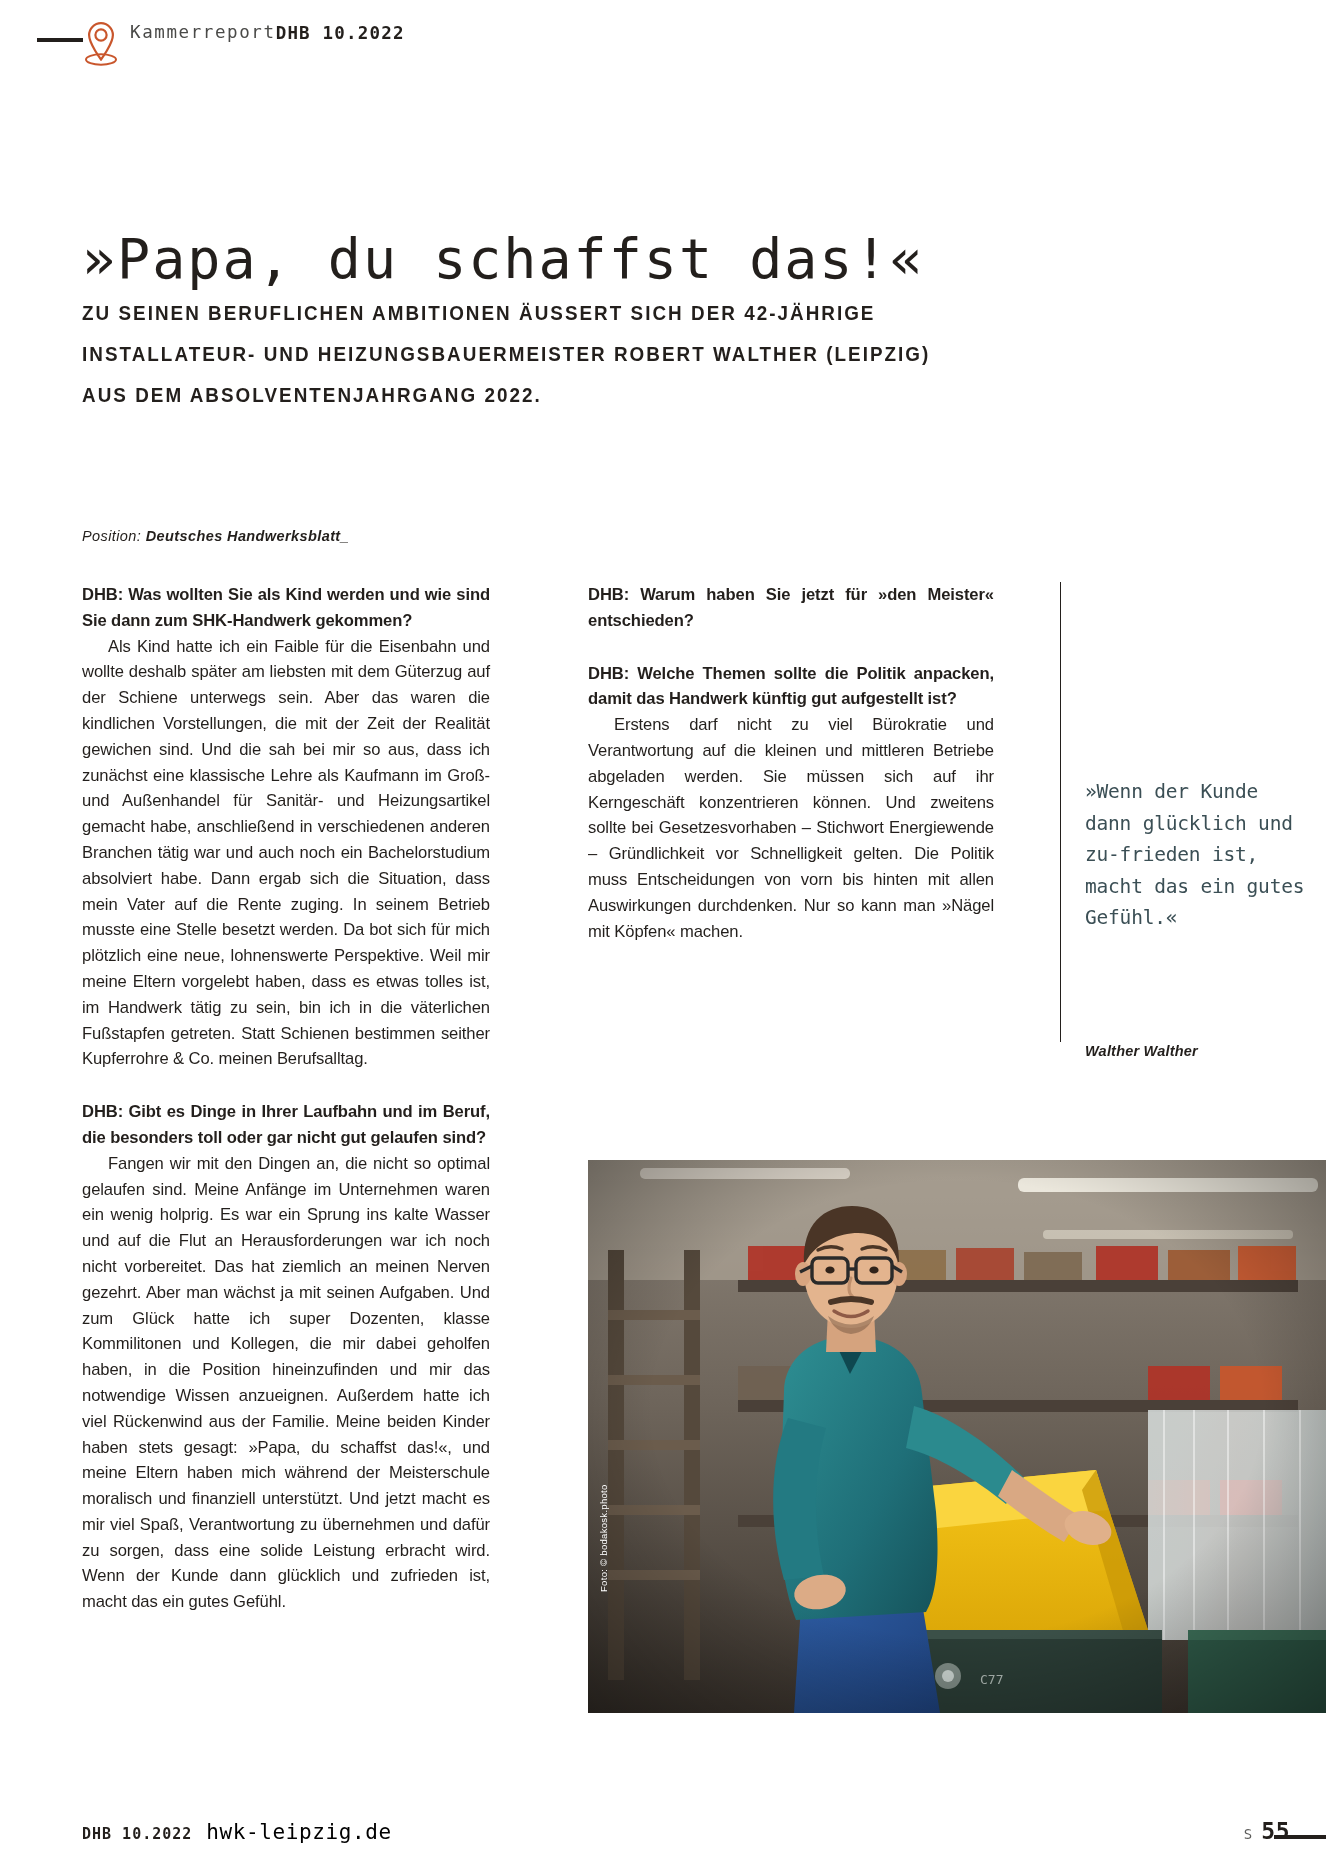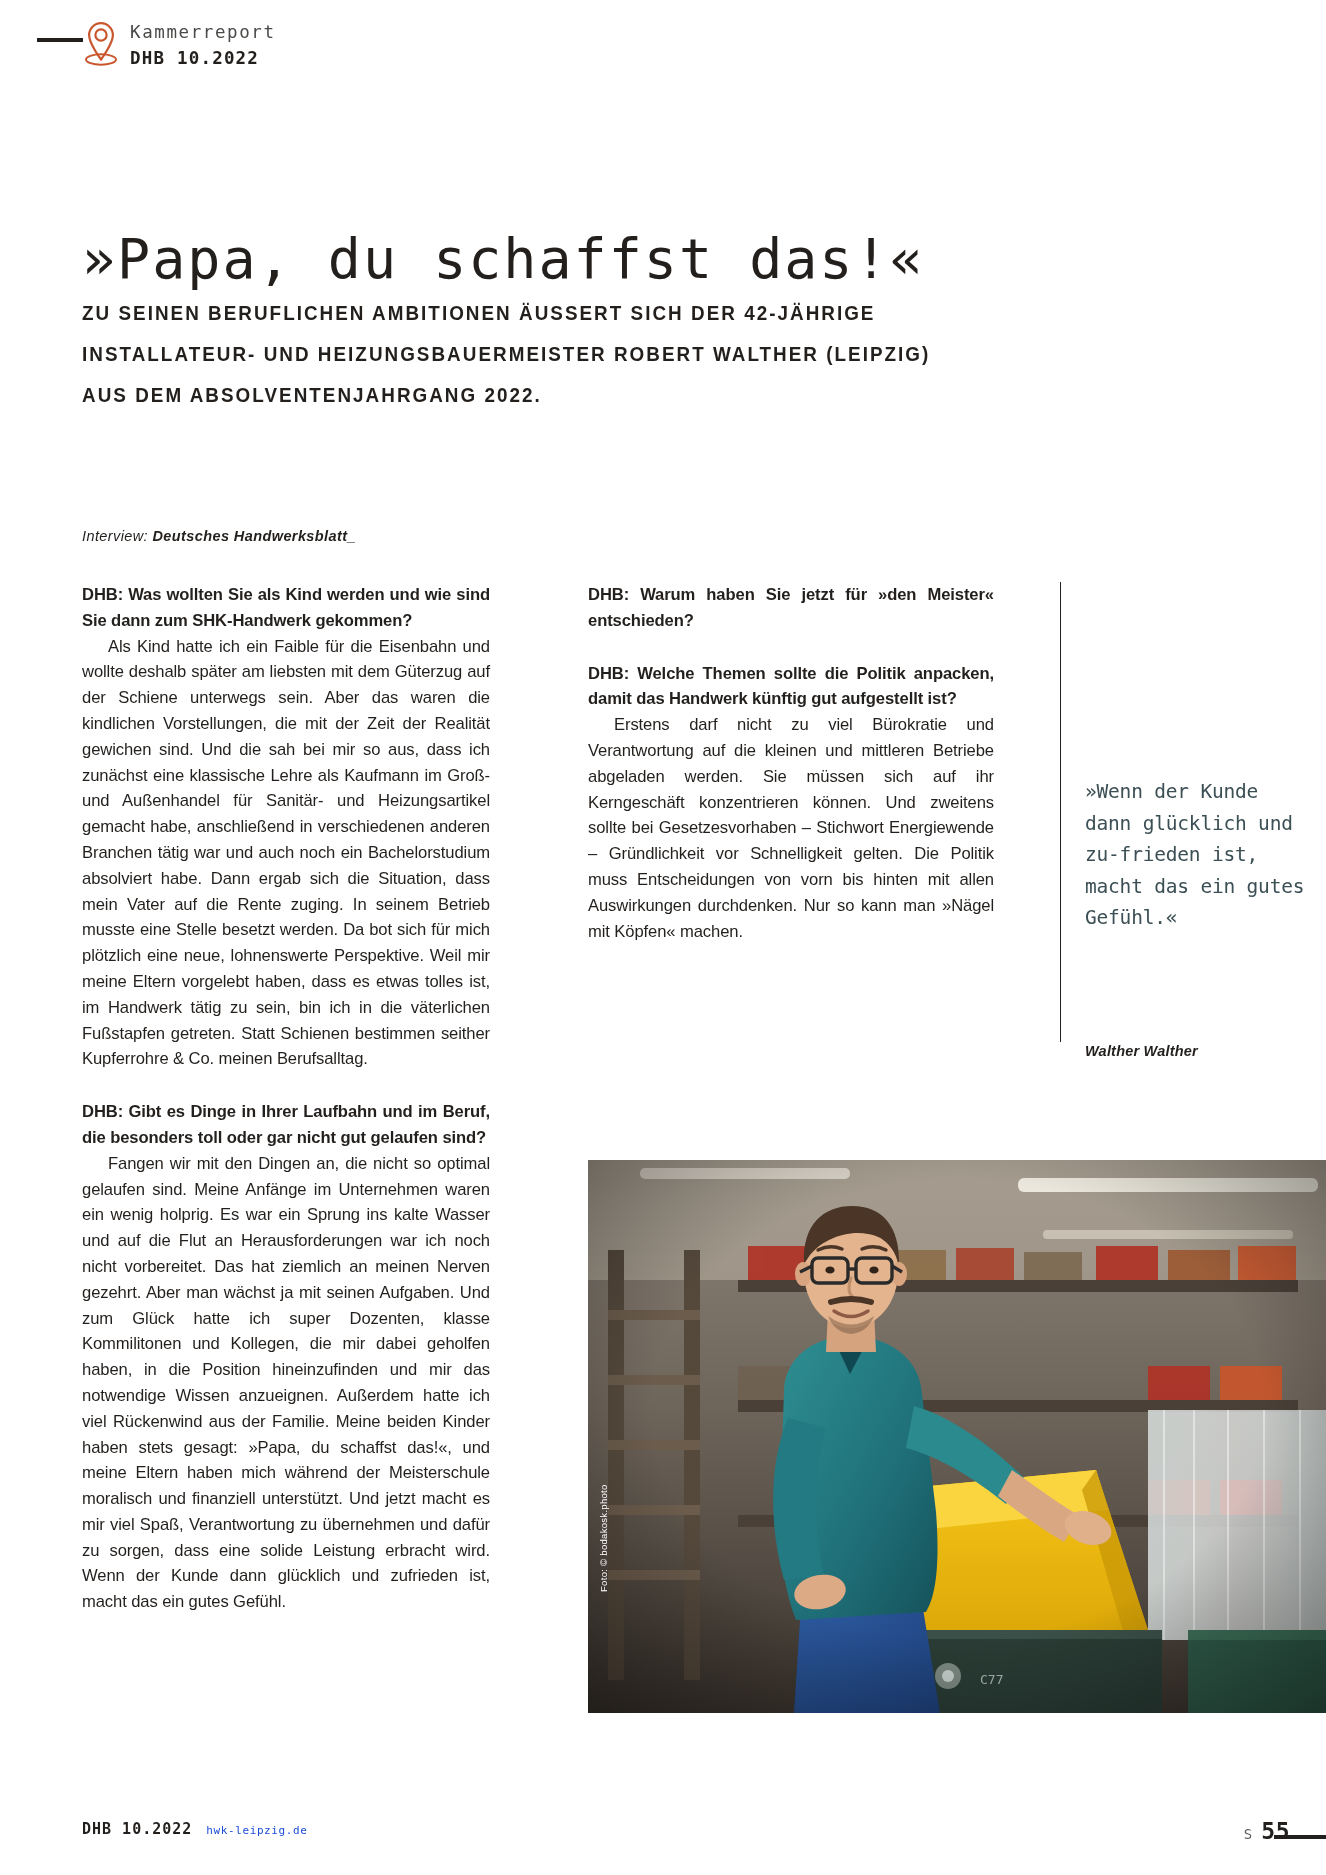--- a/index.html
+++ b/index.html
@@ -27,21 +27,21 @@
   }
   .header {
     position: absolute;
     left: 84px;
     top: 20px;
     display: flex;
     align-items: flex-start;
     gap: 12px;
   }
   .pin-icon { width: 34px; height: 48px; display: block; }
-  .header-text { display: flex; flex-direction: column; }
+  .header-text { display: flex; flex-direction: row; }
   .kammerreport {
     font-family: "DejaVu Sans Mono", monospace;
     font-size: 17.5px;
     letter-spacing: 1.6px;
     color: #4a4a48;
     line-height: 1.4;
   }
   .dhb-date {
     font-family: "DejaVu Sans Mono", monospace;
     font-size: 17.5px;
@@ -194,23 +194,23 @@
   }
   .footer-dhb {
     font-family: "DejaVu Sans Mono", monospace;
     font-size: 15px;
     font-weight: bold;
     letter-spacing: 1.0px;
     color: #231f1c;
   }
   .footer-url {
     font-family: "DejaVu Sans Mono", monospace;
-    font-size: 11px;
+    font-size: 21px;
     letter-spacing: 0.6px;
-    color: #1d4ed8;
+    color: #000000;
   }
   .footer-right {
     position: absolute;
     right: 36px;
     top: 1818px;
     display: flex;
     align-items: baseline;
     gap: 9px;
   }
   .footer-s {
@@ -256,21 +256,21 @@
 
 <h1 class="headline">»Papa, du schaffst das!«</h1>
 
 <div class="subtitle">
   <div class="subtitle-line">ZU SEINEN BERUFLICHEN AMBITIONEN ÄUSSERT SICH DER 42-JÄHRIGE</div>
   <div class="subtitle-line">INSTALLATEUR- UND HEIZUNGSBAUERMEISTER ROBERT WALTHER (LEIPZIG)</div>
   <div class="subtitle-line">AUS DEM ABSOLVENTENJAHRGANG 2022.</div>
 </div>
 
 <div class="credit">
-  <span class="lbl">Interview:</span>
+  <span class="lbl">Position:</span>
   <span class="src">Deutsches Handwerksblatt_</span>
 </div>
 
 <div class="col col-left">
   <div class="blk">
     <p class="q">DHB: Was wollten Sie als Kind werden und wie sind Sie dann zum SHK-Handwerk gekommen?</p>
     <p class="a">Als Kind hatte ich ein Faible für die Eisenbahn und wollte deshalb später am liebsten mit dem Güterzug auf der Schiene unterwegs sein. Aber das waren die kindlichen Vorstellungen, die mit der Zeit der Realität gewichen sind. Und die sah bei mir so aus, dass ich zunächst eine klassische Lehre als Kaufmann im Groß- und Außenhandel für Sanitär- und Heizungsartikel gemacht habe, anschließend in verschiedenen anderen Branchen tätig war und auch noch ein Bachelorstudium absolviert habe. Dann ergab sich die Situation, dass mein Vater auf die Rente zuging. In seinem Betrieb musste eine Stelle besetzt werden. Da bot sich für mich plötzlich eine neue, lohnenswerte Perspektive. Weil mir meine Eltern vorgelebt haben, dass es etwas tolles ist, im Handwerk tätig zu sein, bin ich in die väterlichen Fußstapfen getreten. Statt Schienen bestimmen seither Kupferrohre &amp; Co. meinen Berufsalltag.</p>
   </div>
   <div class="blk">
     <p class="q">DHB: Gibt es Dinge in Ihrer Laufbahn und im Beruf, die besonders toll oder gar nicht gut gelaufen sind?</p>

